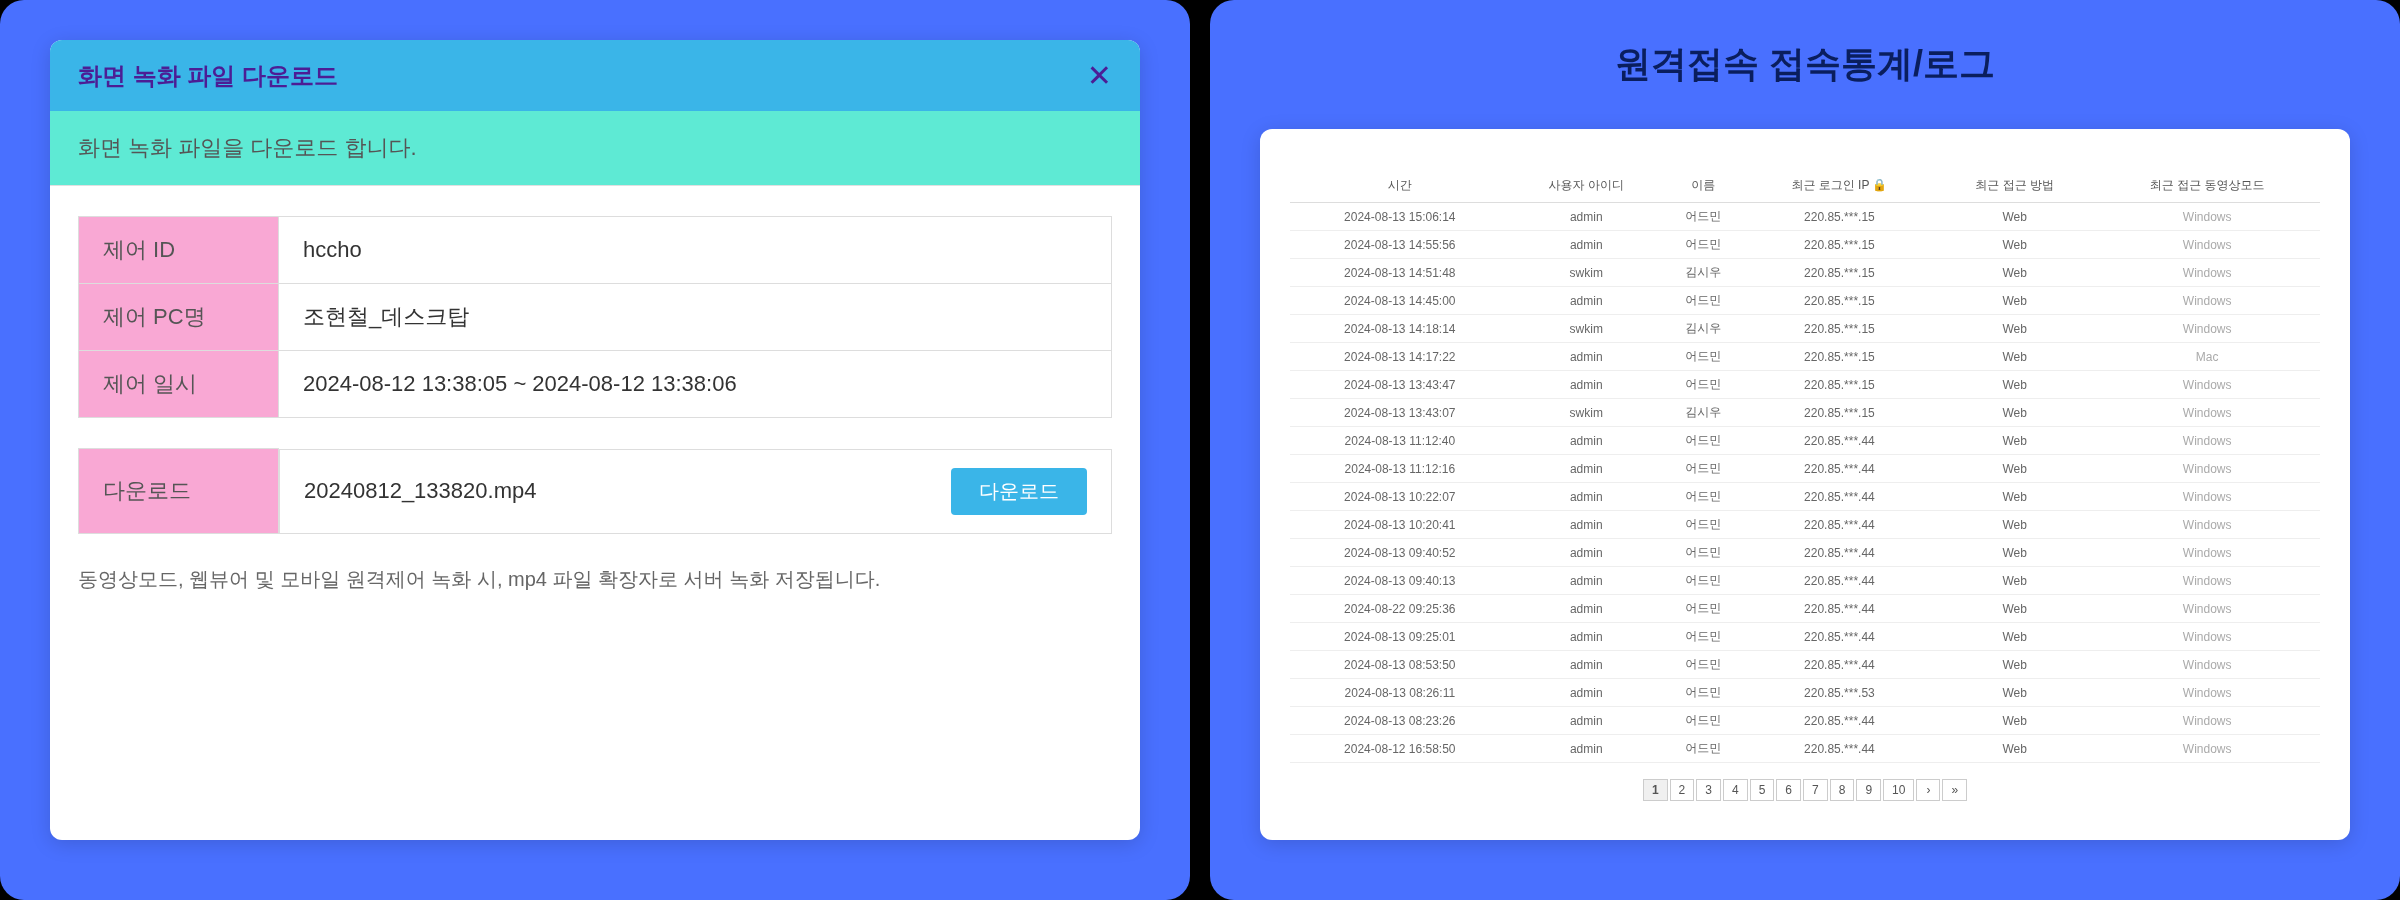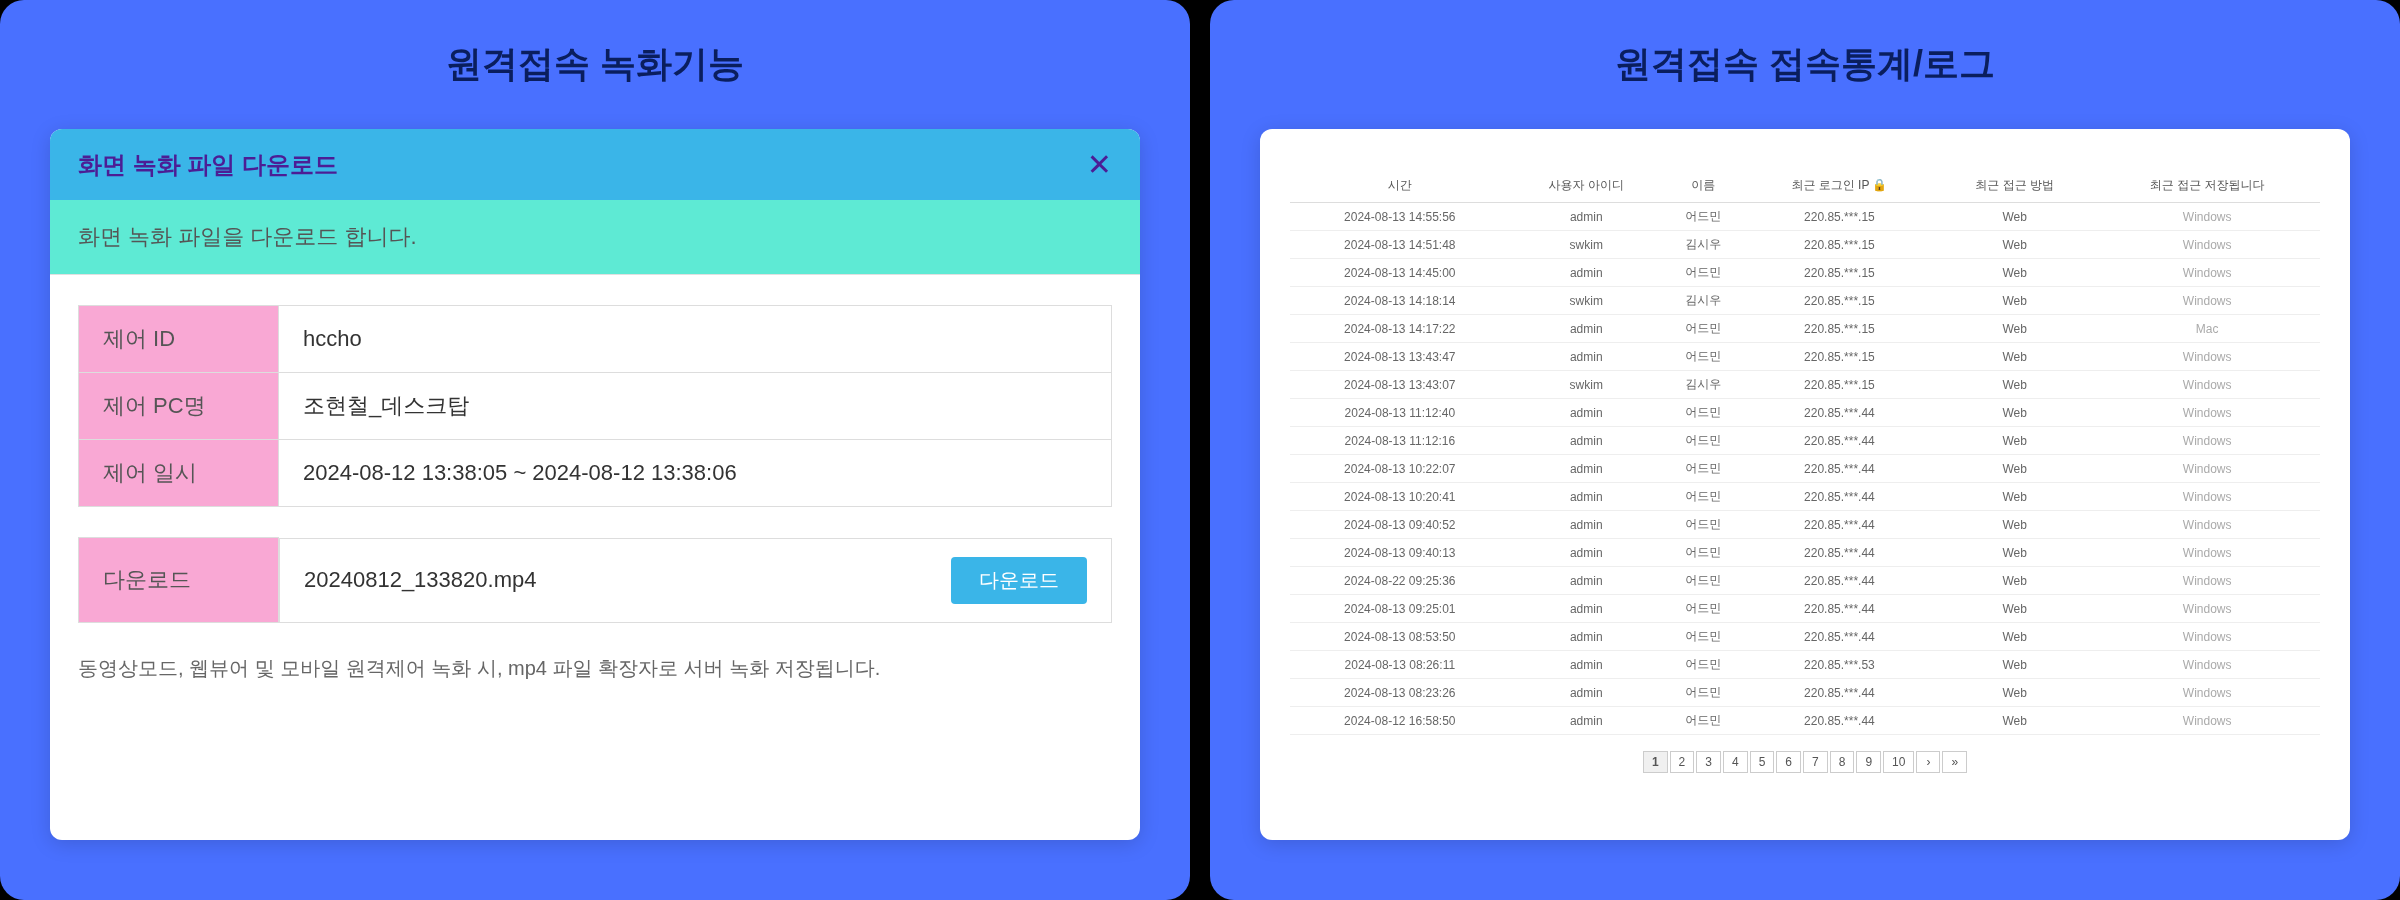--- a/index.html
+++ b/index.html
@@ -149,21 +149,20 @@
     }
     .pagination .page.active {
       background: #f0f0f0;
       font-weight: 600;
     }
   </style>
 </head>
 <body>
 
 <div class="panel">
-  <div class="panel-title">원격접속 녹화기능</div>
   <div class="card">
     <div class="dialog-header">
       <span>화면 녹화 파일 다운로드</span>
       <span class="close-btn">✕</span>
     </div>
     <div class="dialog-sub">화면 녹화 파일을 다운로드 합니다.</div>
     <div class="dialog-body">
       <table class="info-table">
         <tbody>
             <tr>
@@ -200,24 +199,32 @@
   <div class="panel-title">원격접속 접속통계/로그</div>
   <div class="card log-card">
     <table class="log-table">
       <thead>
         <tr>
           <th>시간</th>
           <th>사용자 아이디</th>
           <th>이름</th>
           <th><span>최근 로그인 IP</span><span class="lock-icon">🔒</span></th>
           <th>최근 접근 방법</th>
-          <th>최근 접근 저장됩니다</th>
+          <th>최근 접근 동영상모드</th>
         </tr>
       </thead>
       <tbody id="log-body">
+          <tr>
+            <td>2024-08-13 15:06:14</td>
+            <td>admin</td>
+            <td>어드민</td>
+            <td>220.85.***.15</td>
+            <td>Web</td>
+            <td>Windows</td>
+          </tr>
           <tr>
             <td>2024-08-13 14:55:56</td>
             <td>admin</td>
             <td>어드민</td>
             <td>220.85.***.15</td>
             <td>Web</td>
             <td>Windows</td>
           </tr>
           <tr>
             <td>2024-08-13 14:51:48</td>

